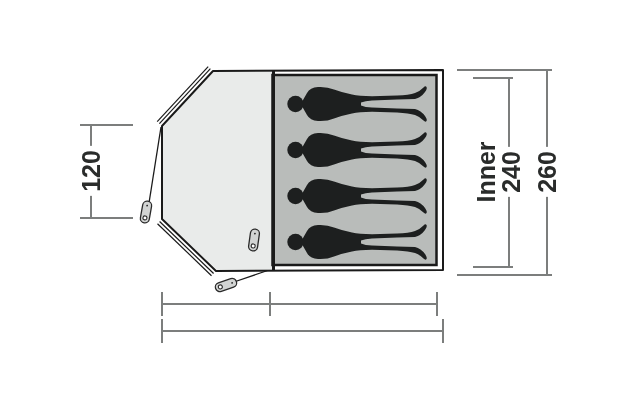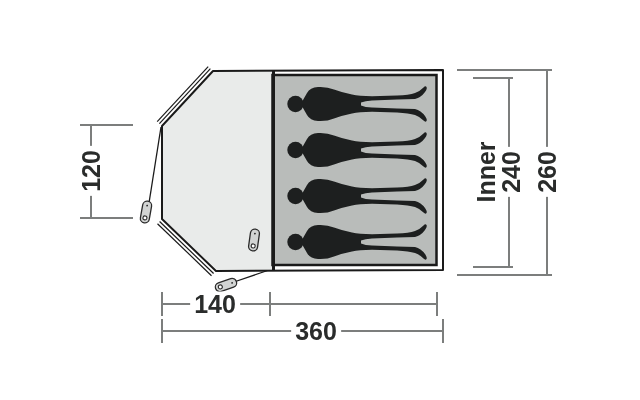--- a/index.html
+++ b/index.html
@@ -78,20 +78,18 @@
 
   <div class="dim h" style="left:457px;top:69px;width:95px"></div>
   <div class="dim v" style="left:546px;top:70px;height:205px"></div>
   <div class="dim h" style="left:457px;top:274px;width:95px"></div>
   <div class="dlabel rot" style="left:547px;top:172px">260</div>
 
   <div class="dim h" style="left:162px;top:303px;width:275px"></div>
   <div class="dim v" style="left:161px;top:292px;height:24px"></div>
   <div class="dim v" style="left:269px;top:292px;height:24px"></div>
   <div class="dim v" style="left:436px;top:292px;height:24px"></div>
-  <div class="dlabel" style="left:215px;top:304px">140</div>
 
   <div class="dim h" style="left:162px;top:330px;width:281px"></div>
   <div class="dim v" style="left:161px;top:319px;height:24px"></div>
   <div class="dim v" style="left:442px;top:319px;height:24px"></div>
-  <div class="dlabel" style="left:316px;top:331px">360</div>
 
 </div>
 
 </body></html>

